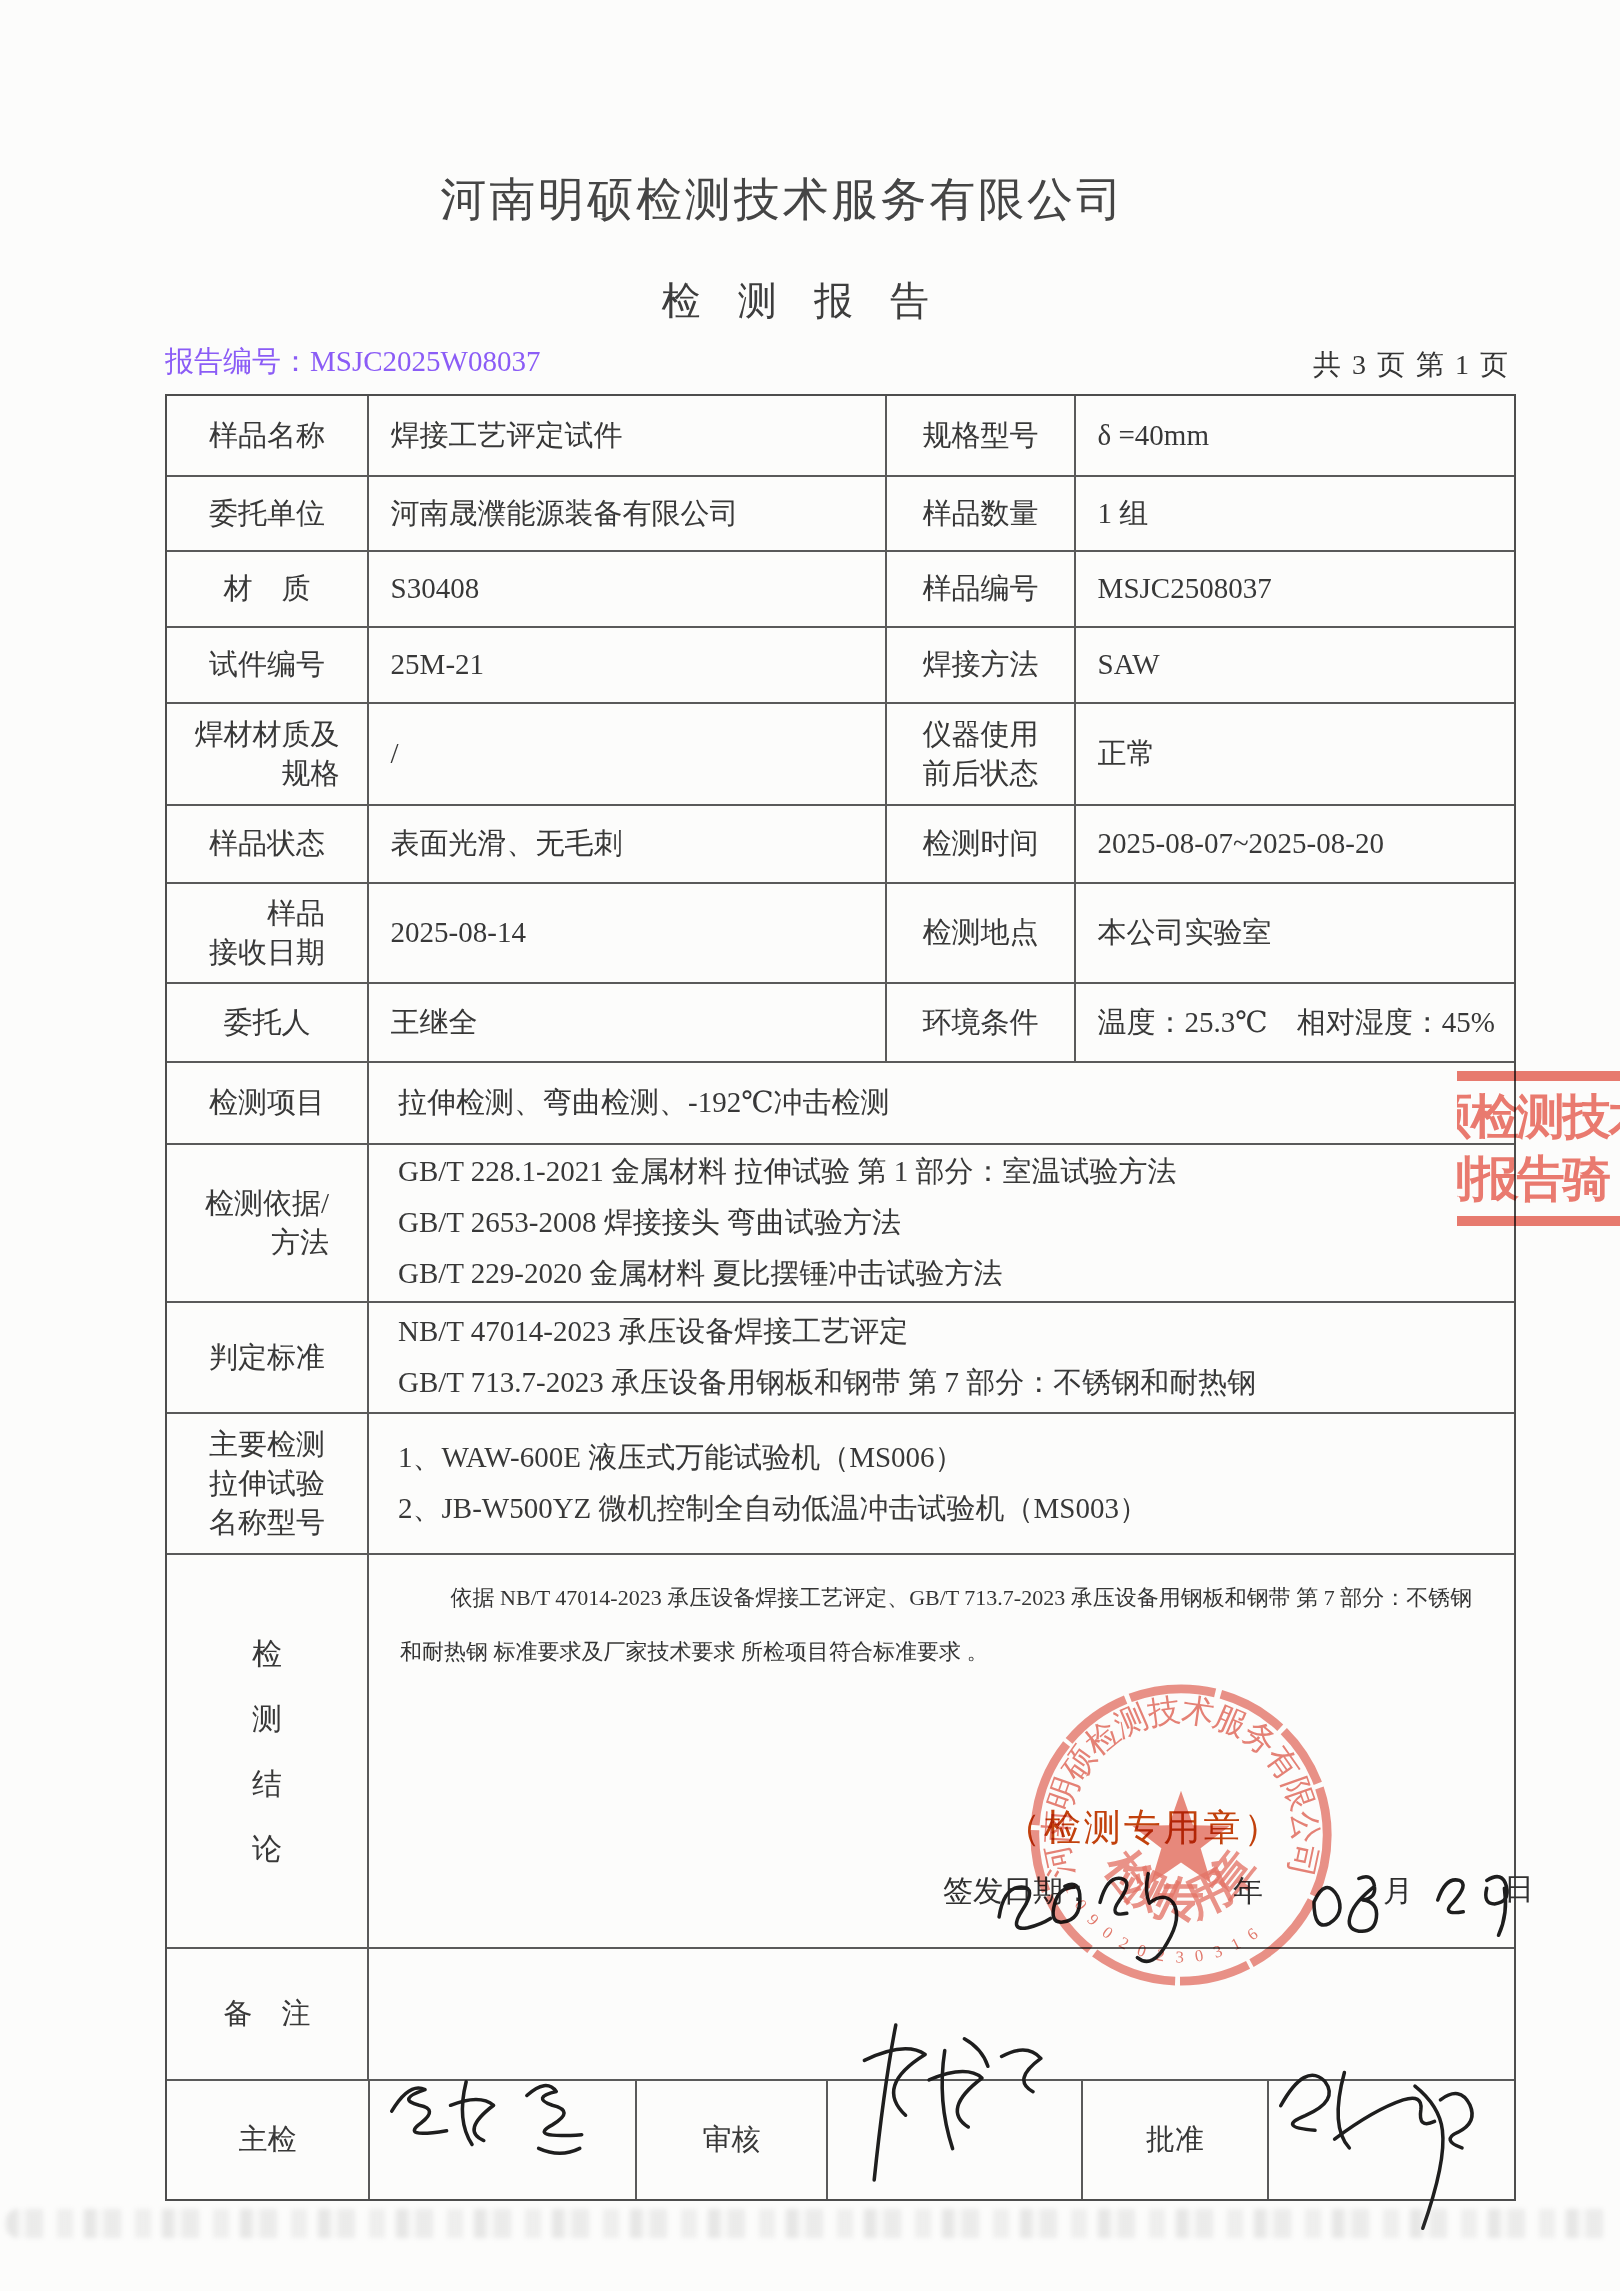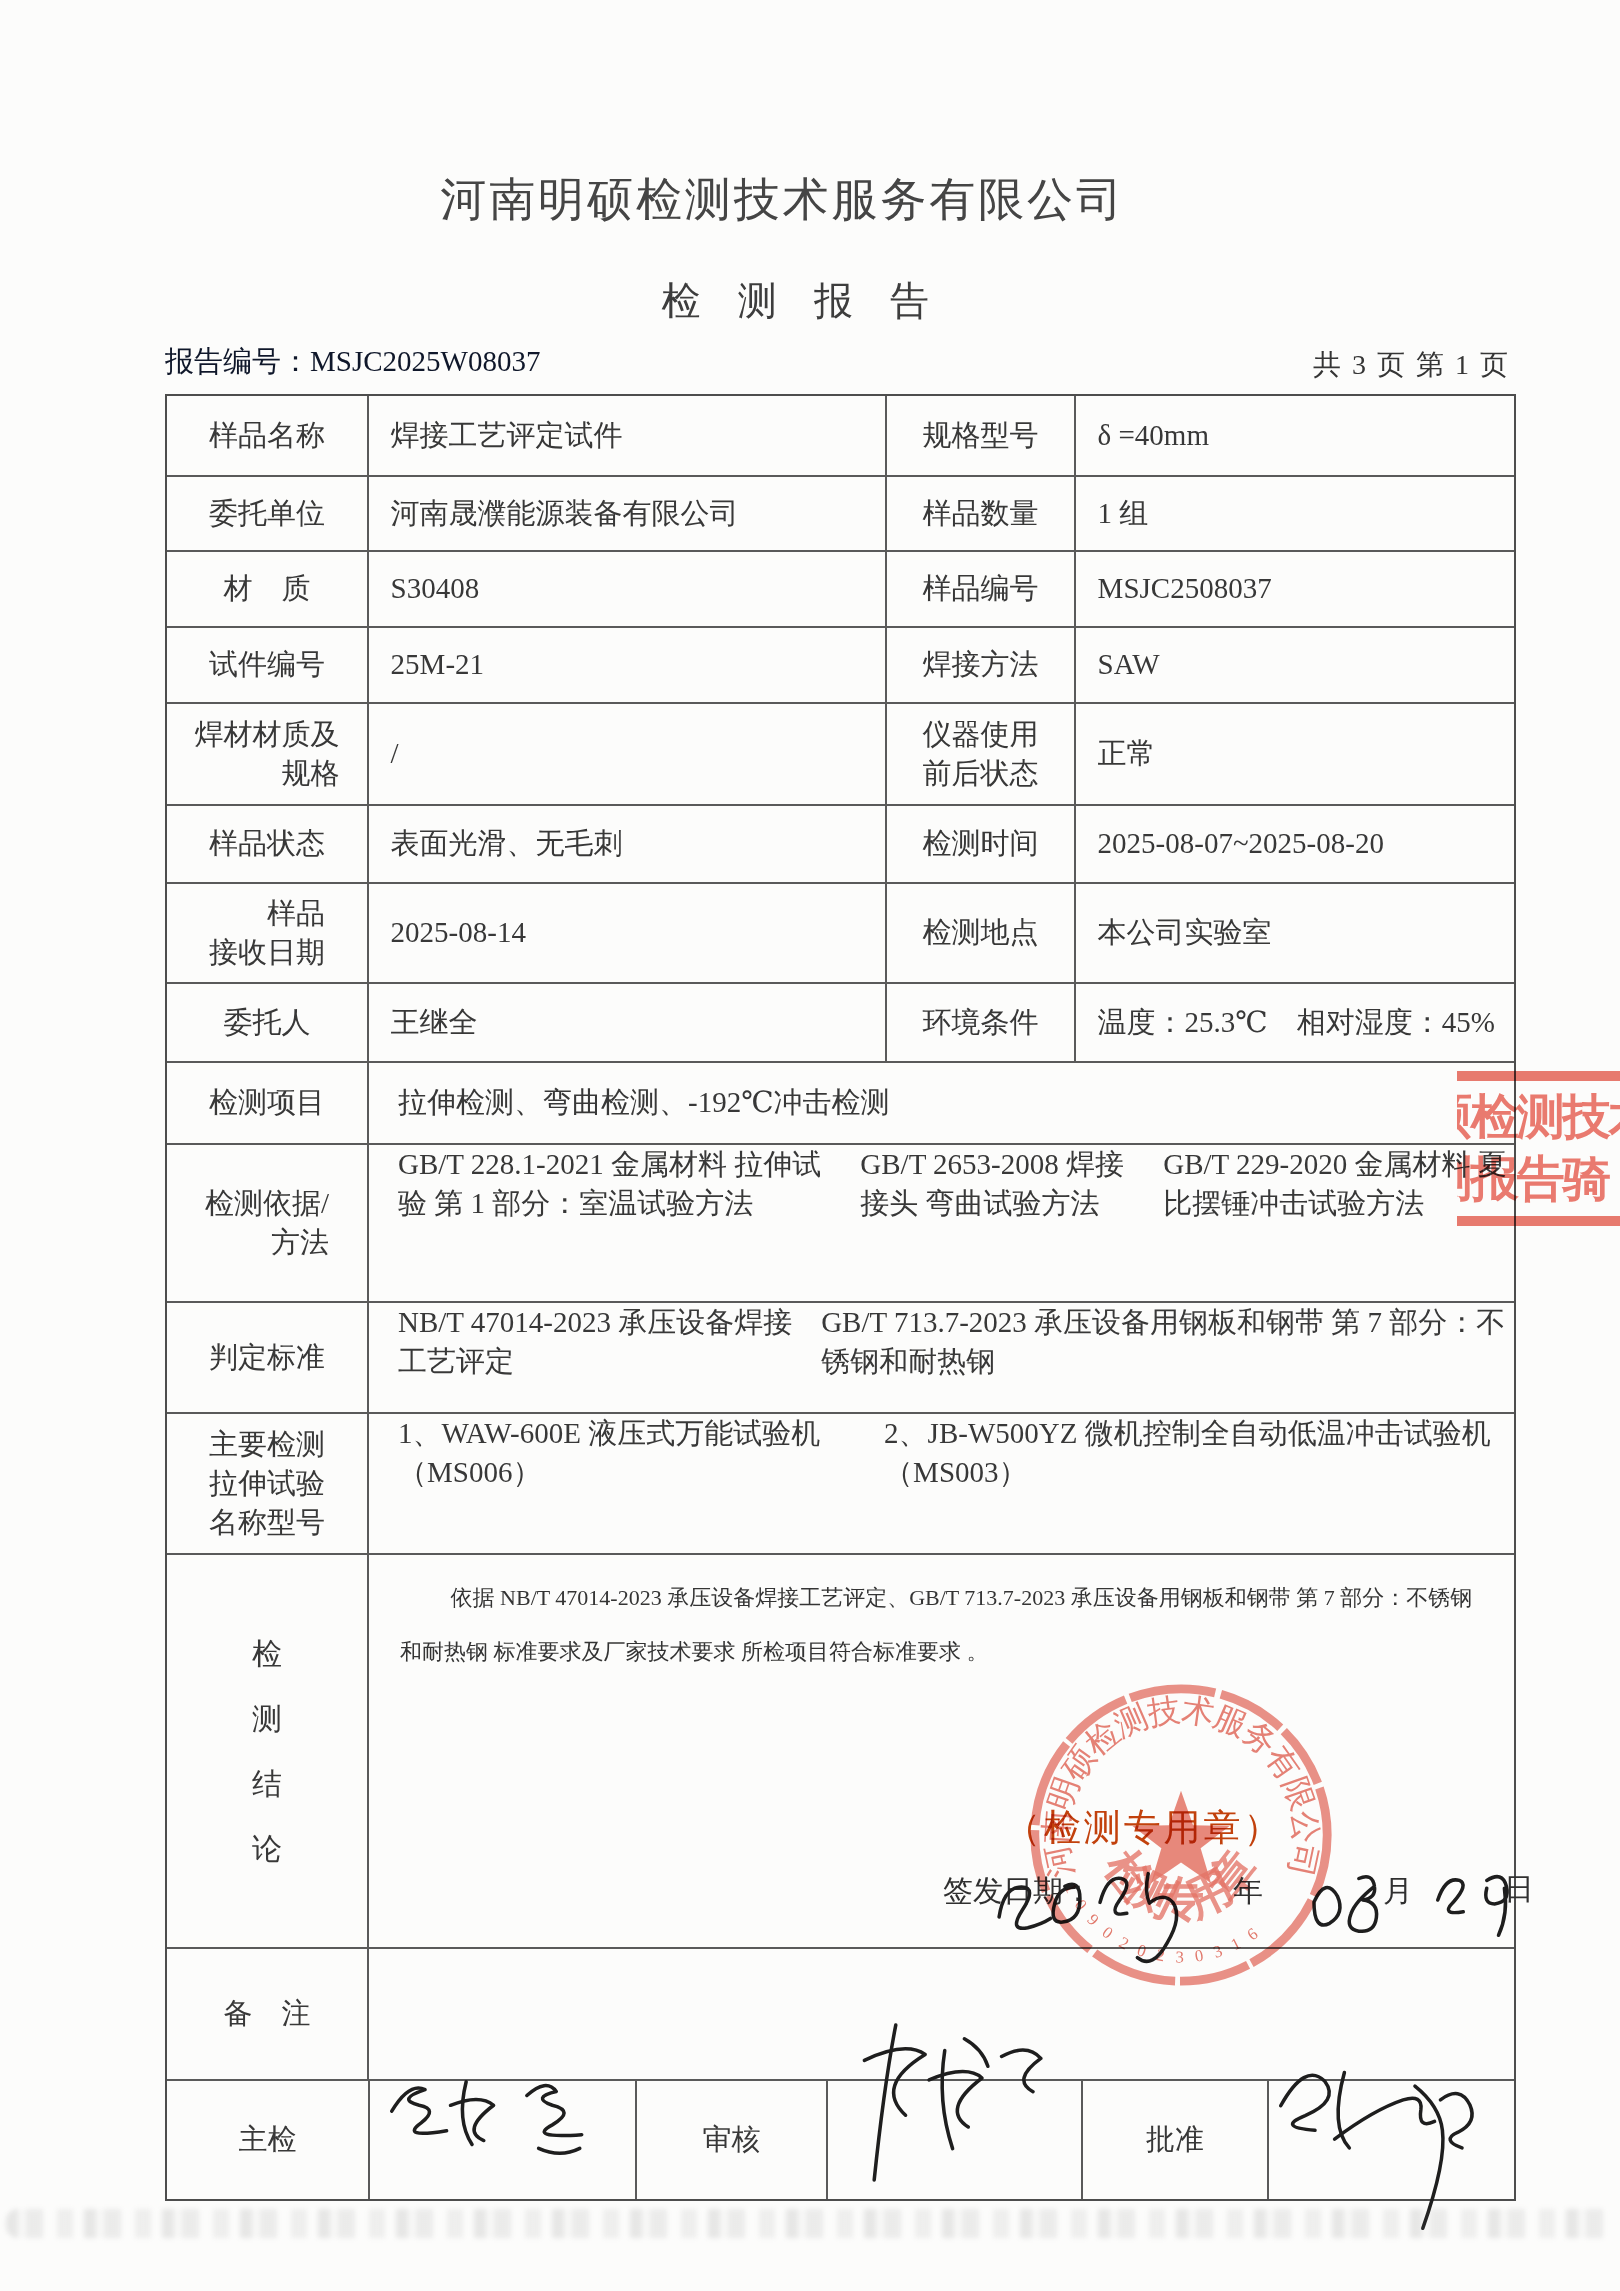--- a/index.html
+++ b/index.html
@@ -14,38 +14,38 @@
   .doc-title{
     position:absolute;top:169px;left:0;width:1620px;
     text-align:center;font-size:46px;letter-spacing:2.9px;color:#454545;
     transform:translateX(-27.4px);font-weight:500;
   }
   .doc-subtitle{
     position:absolute;top:274px;left:0;width:1620px;
     text-align:center;font-size:39px;letter-spacing:13.7px;color:#3d3d3d;
     transform:translateX(-7.8px);
   }
-  .report-no{position:absolute;top:342px;left:165px;font-size:29px;color:#0f172a;}
+  .report-no{position:absolute;top:342px;left:165px;font-size:29px;color:#8b5cf6;}
   .page-info{position:absolute;top:346px;right:110px;font-size:28px;color:#353535;letter-spacing:2px;}
 
   .tbl{
     position:absolute;left:165px;top:394px;width:1347px;
     border:2.9px solid #4d4d4d;box-sizing:content-box;background:transparent;
   }
   .tr{display:flex;border-top:2px solid #5a5a5a;}
   .tr:first-child{border-top:none;}
   .td{box-sizing:border-box;display:flex;align-items:center;font-size:29px;line-height:1.35;}
   .td + .td{border-left:2px solid #5a5a5a;}
   .c1{width:200px;justify-content:center;text-align:right;}
   .c2{width:518px;padding-left:21.6px;}
   .c3{width:189px;justify-content:center;text-align:center;}
   .c4{width:439px;padding-left:21.6px;}
   .wide{width:1146px;padding-left:29px;}
   .pre{white-space:pre-line;}
-  .lines{flex-direction:row;align-items:flex-start;justify-content:center;gap:11.8px;font-family:Liberation Serif, serif;}
+  .lines{flex-direction:column;align-items:flex-start;justify-content:center;gap:11.8px;font-family:Liberation Serif, serif;}
   .concl-label{line-height:65px;font-size:30px;}
   .concl-cell{display:block;position:relative;padding:0;overflow:visible;}
   .concl-text{
     padding:15.7px 27.4px 0 31px;font-size:22px;line-height:54px;
     text-indent:2.3em;color:#343434;
   }
   .seal-note{position:absolute;left:635px;top:248px;font-size:37px;letter-spacing:2.9px;color:#c2410c;}
   .issue-label{position:absolute;left:574px;top:316px;font-size:30px;color:#303030;}
   .year-char{position:absolute;left:864px;top:316px;font-size:30px;color:#303030;}
   .month-char{position:absolute;left:1014px;top:316px;font-size:30px;color:#303030;}

